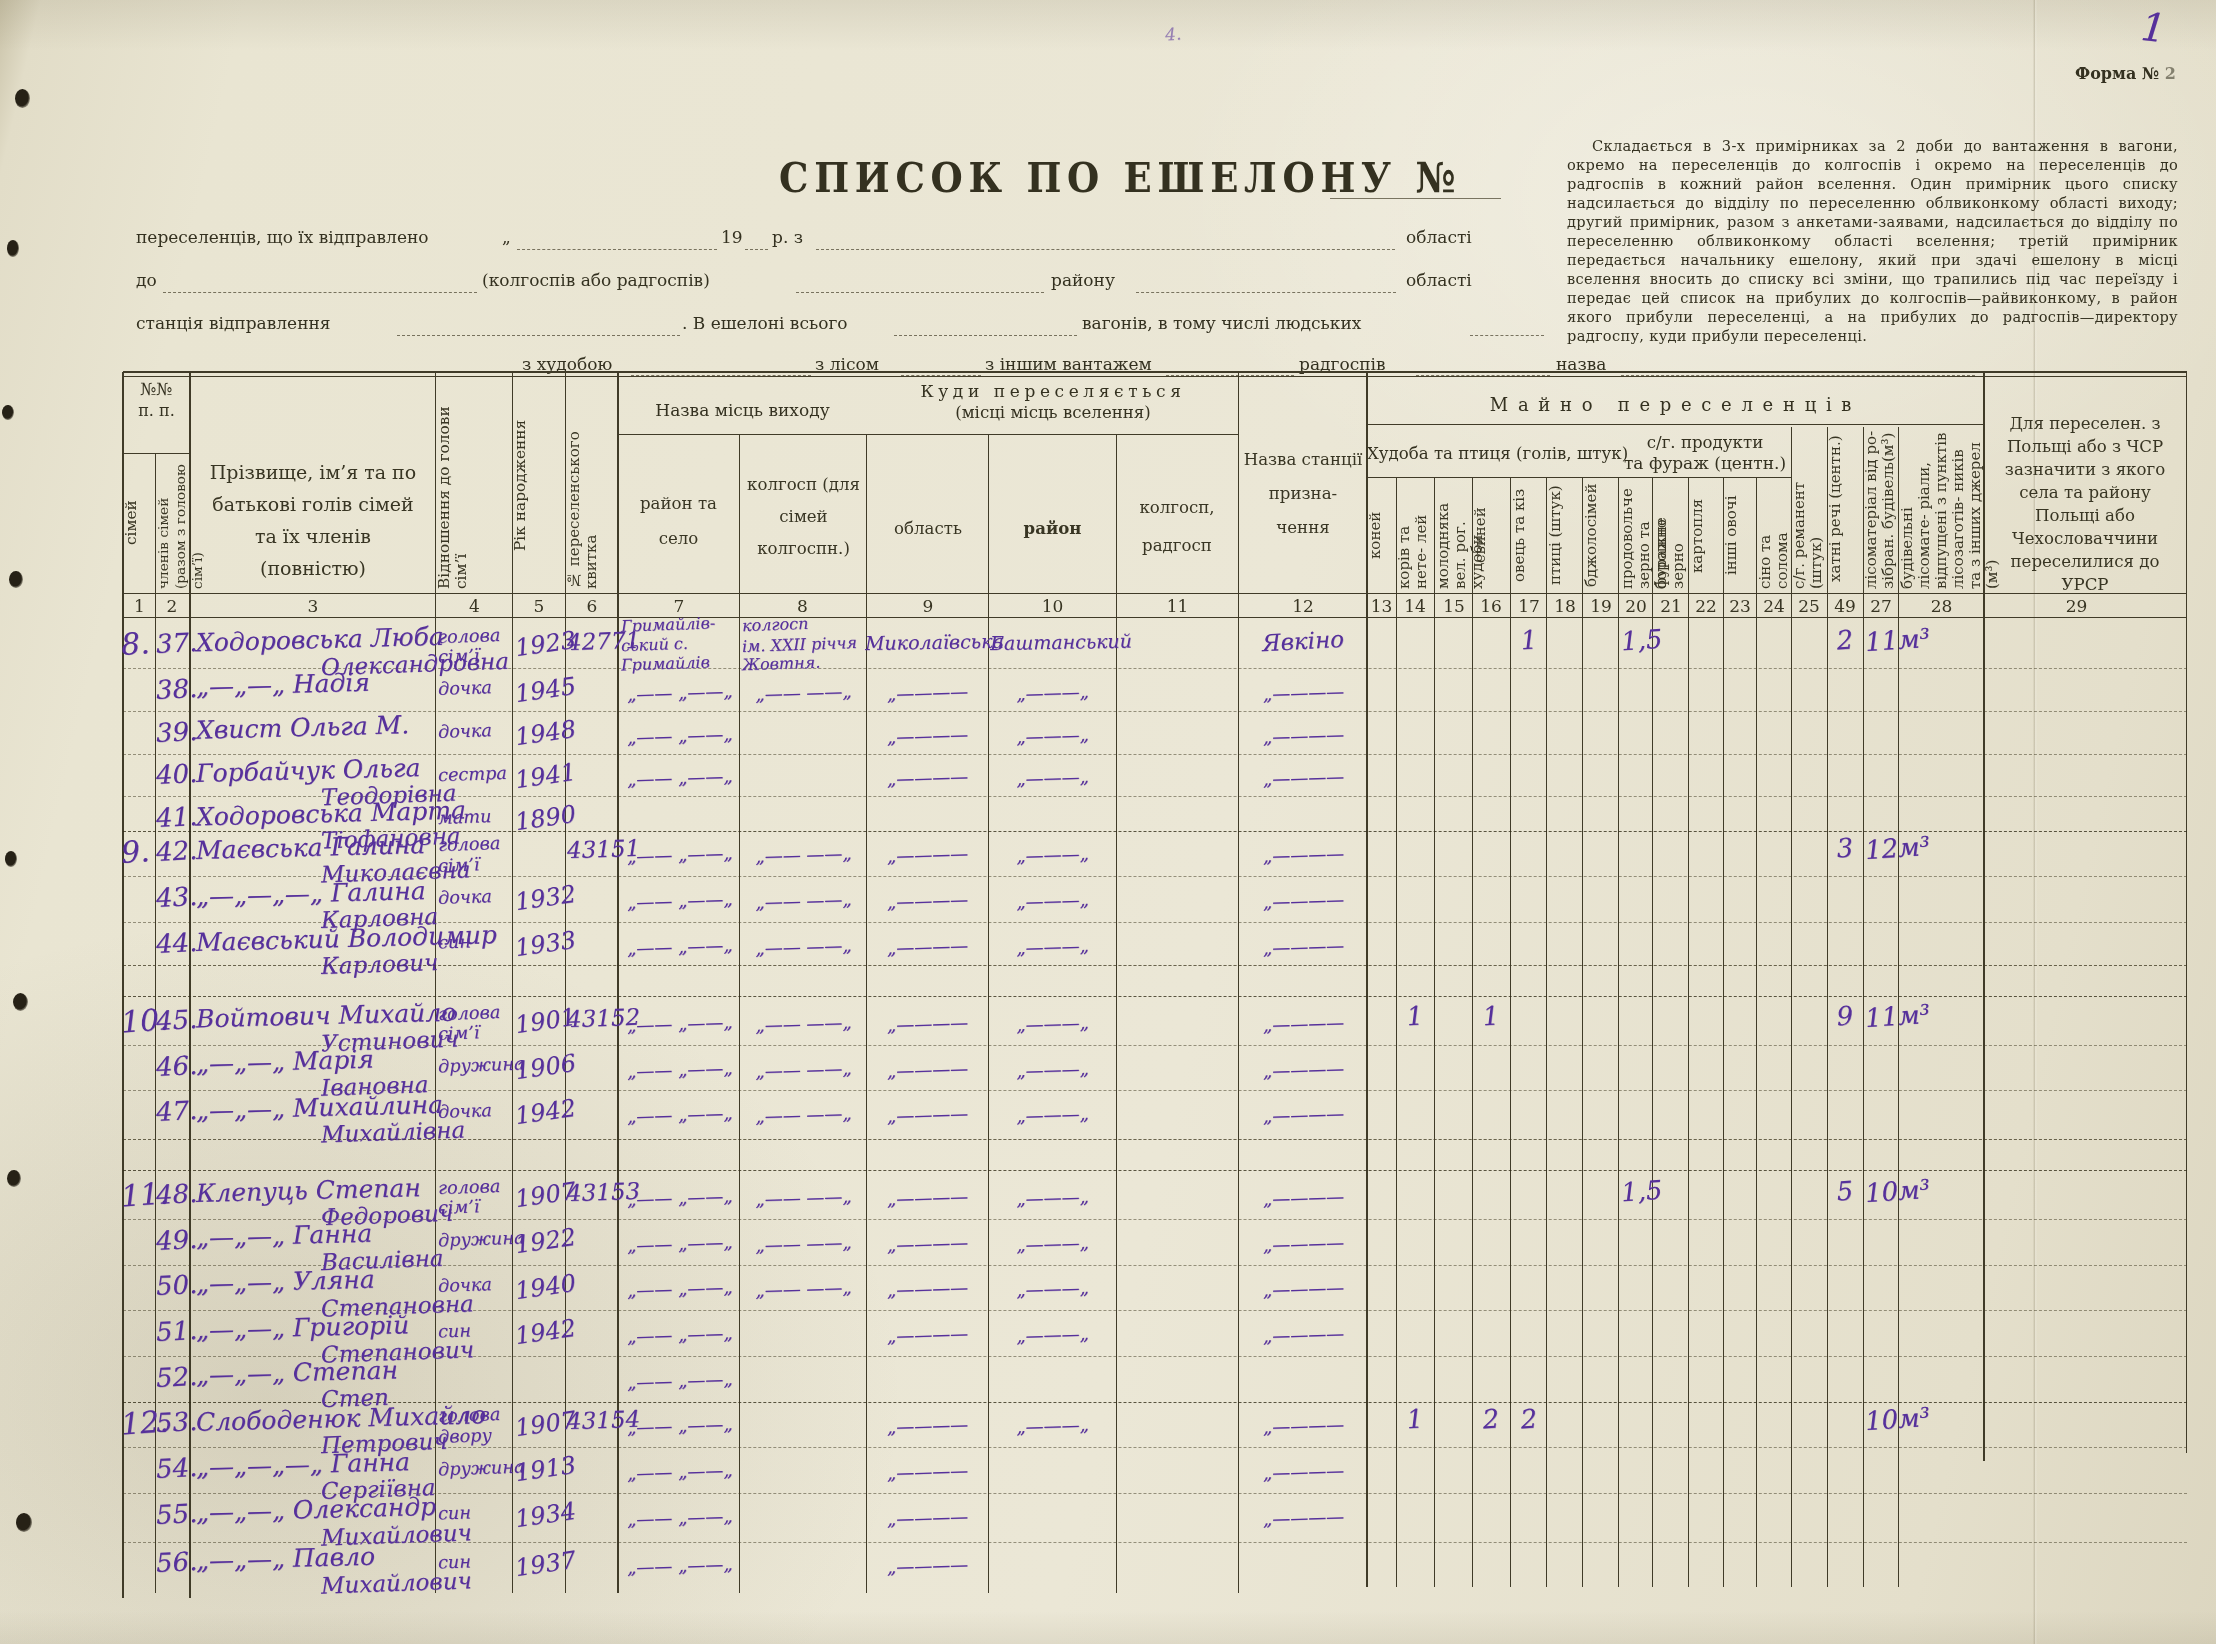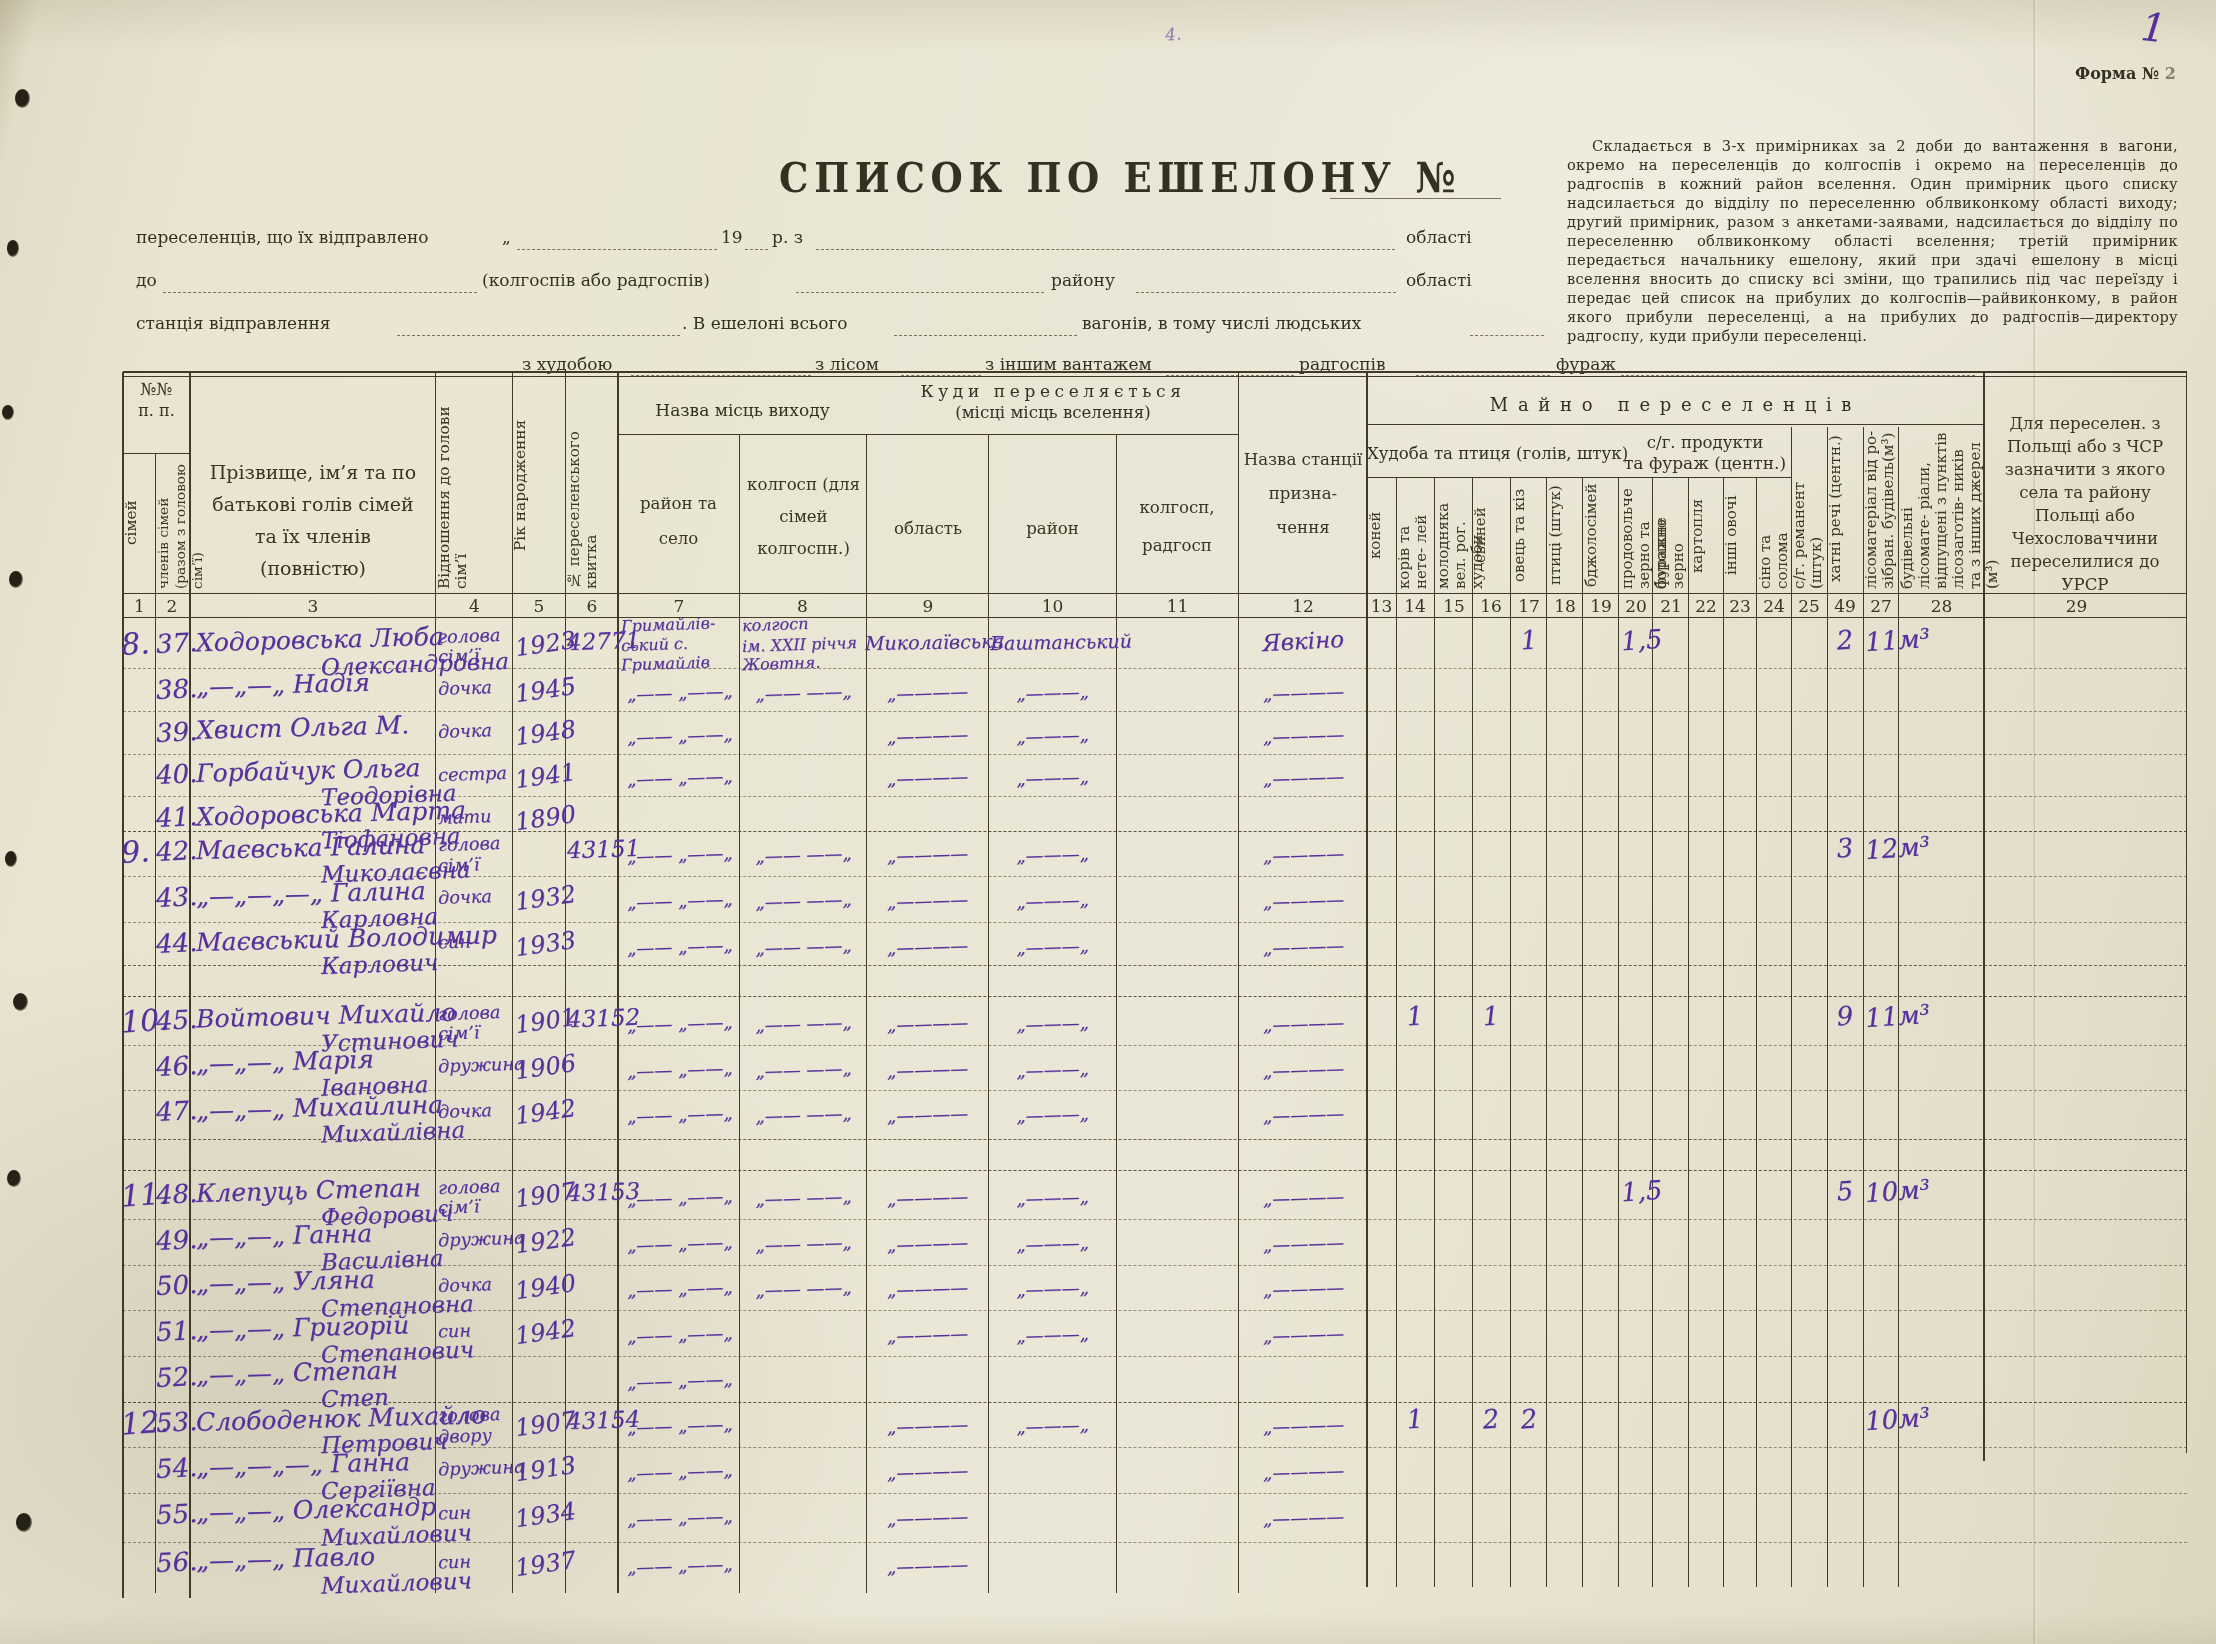--- a/index.html
+++ b/index.html
@@ -84,21 +84,21 @@
   <div class="blank" style="left:1470px;top:335px;width:74px"></div>
 
   <div class="lab print" style="left:522px;top:354px">з худобою</div>
   <div class="blank" style="left:631px;top:375px;width:180px"></div>
   <div class="lab print" style="left:815px;top:354px">з лісом</div>
   <div class="blank" style="left:901px;top:375px;width:80px"></div>
   <div class="lab print" style="left:985px;top:354px">з іншим вантажем</div>
   <div class="blank" style="left:1166px;top:375px;width:128px"></div>
   <div class="lab print" style="left:1299px;top:354px">радгоспів</div>
   <div class="blank" style="left:1416px;top:375px;width:134px"></div>
-  <div class="lab print" style="left:1556px;top:354px">фураж</div>
+  <div class="lab print" style="left:1556px;top:354px">назва</div>
   <div class="blank" style="left:1621px;top:375px;width:354px"></div>
 
   <div class="ghead" style="left:123px;width:67px;top:379px;font-size:17px">№№</div>
   <div class="ghead" style="left:123px;width:67px;top:401px;font-size:16px">п. п.</div>
   <div class="ghead" style="left:618px;width:249px;top:400px;font-size:17px">Назва місць виходу</div>
   <div class="ghead" style="left:867px;width:372px;top:381px;font-size:17px;letter-spacing:4.6px">Куди переселяється</div>
   <div class="ghead" style="left:867px;width:372px;top:403px;font-size:16.6px">(місці місць вселення)</div>
   <div class="ghead" style="left:1367px;width:617px;top:394px;font-size:18px;letter-spacing:9.7px">Майно переселенців</div>
   <div class="ghead" style="left:1367px;width:251px;top:444px;font-size:16.6px">Худоба та птиця (голів, штук)</div>
   <div class="ghead" style="left:1619px;width:172px;top:433px;font-size:16.6px">с/г. продукти</div>
@@ -154,21 +154,21 @@
       <div class="vlab" style="left: 512px; top: 381px; width: 54px; height: 208px; font-size: 15.4px; line-height: 17px; display: flex; justify-content: center;">Рік народження</div>
       <div class="cnum" style="left: 512px; top: 596px; width: 54px;">5</div>
       <div class="vlab" style="left: 566px; top: 381px; width: 52px; height: 208px; font-size: 15px; line-height: 17px; display: flex; justify-content: center;">№ переселенського квитка</div>
       <div class="cnum" style="left: 566px; top: 596px; width: 52px;">6</div>
       <div class="hlab" style="left: 620px; top: 486px; width: 117px; font-size: 16.6px; line-height: 35px;">район та село</div>
       <div class="cnum" style="left: 618px; top: 596px; width: 122px;">7</div>
       <div class="hlab" style="left: 742px; top: 469px; width: 123px; font-size: 16.6px; line-height: 32px;">колгосп (для сімей колгоспн.)</div>
       <div class="cnum" style="left: 739px; top: 596px; width: 127px;">8</div>
       <div class="hlab" style="left: 869px; top: 517px; width: 118px; font-size: 16.6px; line-height: 23px;">область</div>
       <div class="cnum" style="left: 867px; top: 596px; width: 122px;">9</div>
-      <div class="hlab" style="left: 991px; top: 517px; width: 123px; font-size: 16.6px; line-height: 23px;">район</div>
+      <div class="hlab" style="left: 991px; top: 517px; width: 123px; font-size: 16.6px; line-height: 23px; font-weight: bold;">район</div>
       <div class="cnum" style="left: 989px; top: 596px; width: 127px;">10</div>
       <div class="hlab" style="left: 1118px; top: 489px; width: 118px; font-size: 16.6px; line-height: 38px;">колгосп, радгосп</div>
       <div class="cnum" style="left: 1116px; top: 596px; width: 123px;">11</div>
       <div class="hlab" style="left: 1241px; top: 443px; width: 124px; font-size: 16.6px; line-height: 34px;">Назва станції призна- чення</div>
       <div class="cnum" style="left: 1239px; top: 596px; width: 128px;">12</div>
       <div class="vlab" style="left: 1367px; top: 482px; width: 29px; height: 107px; font-size: 15px; line-height: 17px; display: flex; justify-content: center;">коней</div>
       <div class="cnum" style="left: 1367px; top: 596px; width: 29px;">13</div>
       <div class="vlab" style="left: 1396px; top: 482px; width: 38px; height: 107px; font-size: 15px; line-height: 17px; display: flex; justify-content: center;">корів та нете- лей</div>
       <div class="cnum" style="left: 1396px; top: 596px; width: 38px;">14</div>
       <div class="vlab" style="left: 1435px; top: 482px; width: 38px; height: 107px; font-size: 15px; line-height: 17px; display: flex; justify-content: center;">молодняка вел. рог. худоби</div>

